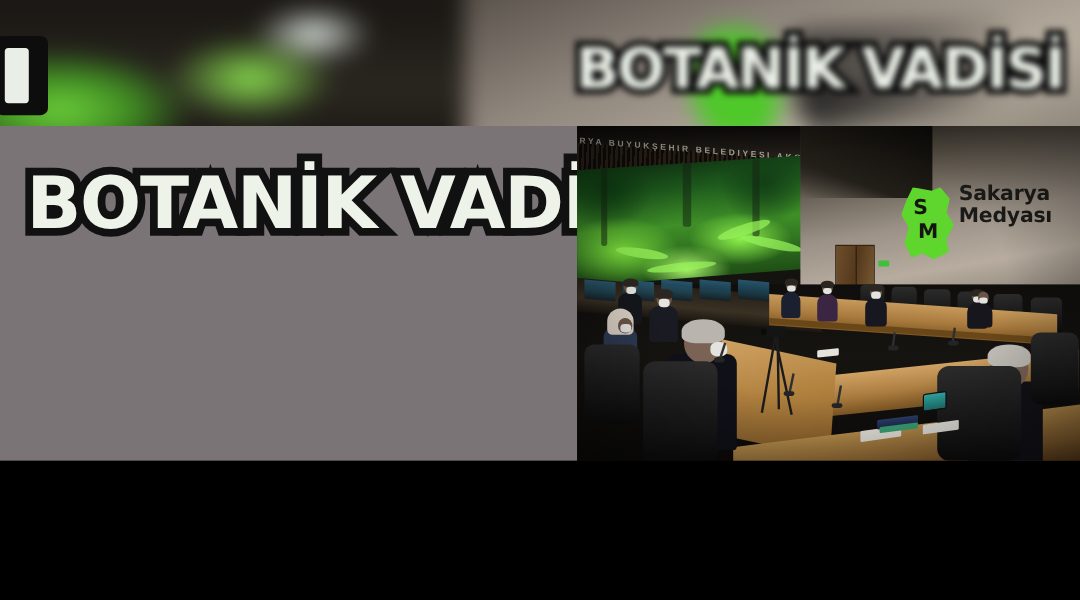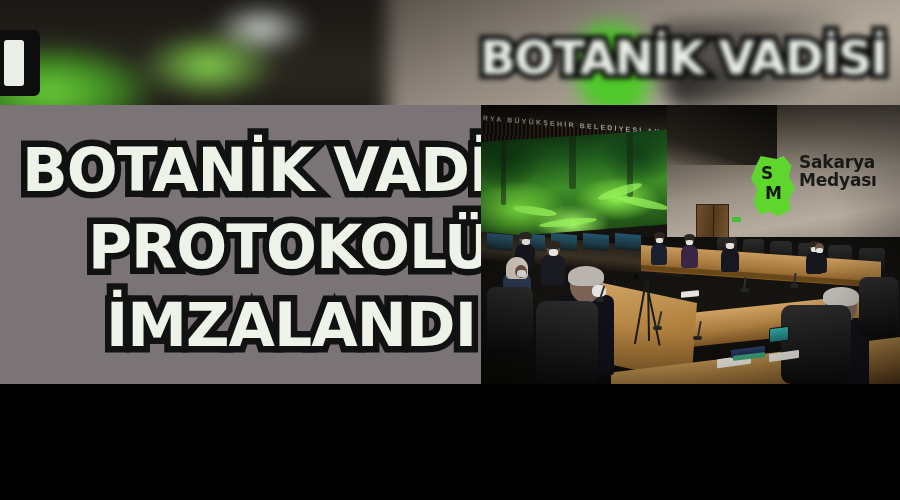--- a/index.html
+++ b/index.html
@@ -282,22 +282,20 @@
       <div class="bb-scribble2"></div>
     </div>
     <div class="bb-leftedge"></div>
     <div id="banner-text">
       <span class="bt">BOTANİK VADİSİ</span>
     </div>
   </div>
 
   <div id="headline-panel">
     <div class="hl" id="hl1">BOTANİK VADİSİ</div>
-    <div class="hl" id="hl2">PROTOKOLÜ</div>
-    <div class="hl" id="hl3">İMZALANDI</div>
   </div>
 
   <div id="photo">
 
     <div class="p-ceiling"></div>
     <div class="p-ceil-strip" style="left:230px; width:120px; top:4px;"></div>
     <div class="p-ceil-light" style="left:250px; top:16px; width:46px; height:3px;"></div>
     <div class="p-ceil-light" style="left:318px; top:22px; width:34px; height:3px;"></div>
     <div class="p-ceil-light" style="left:196px; top:10px; width:30px; height:3px;"></div>
     <div class="p-ceil-light" style="left:150px; top:30px; width:54px; height:3px; background:#f3eeda;"></div>

